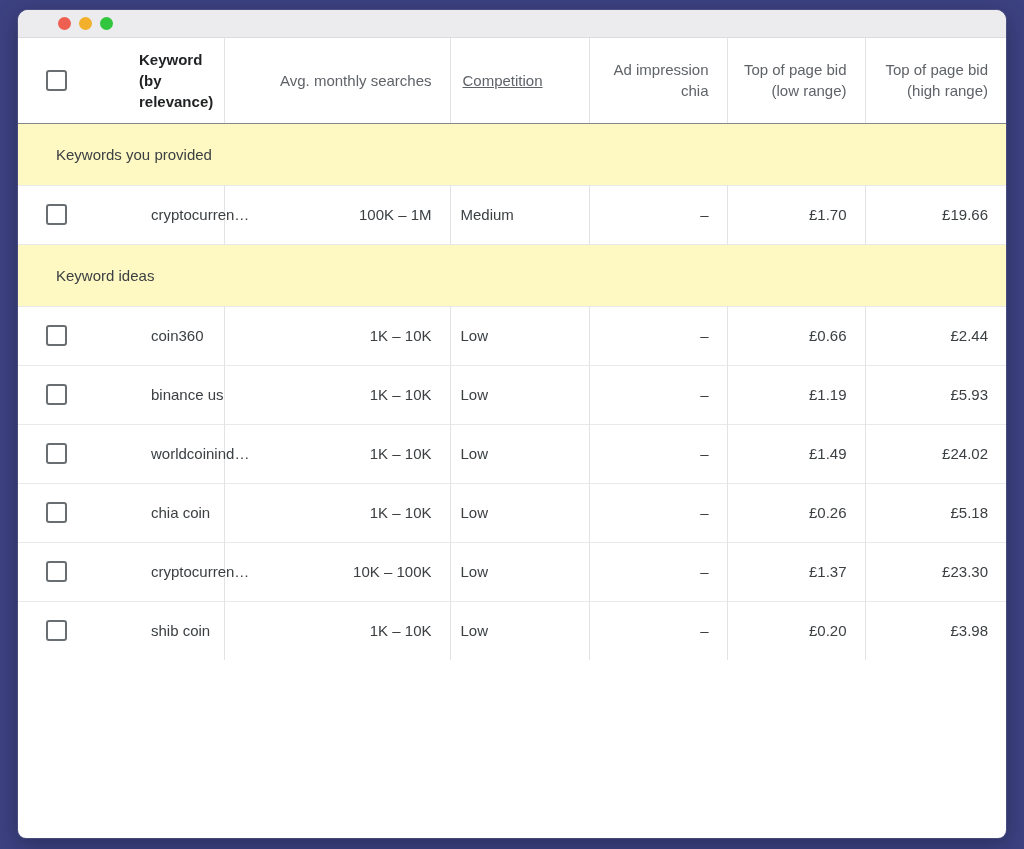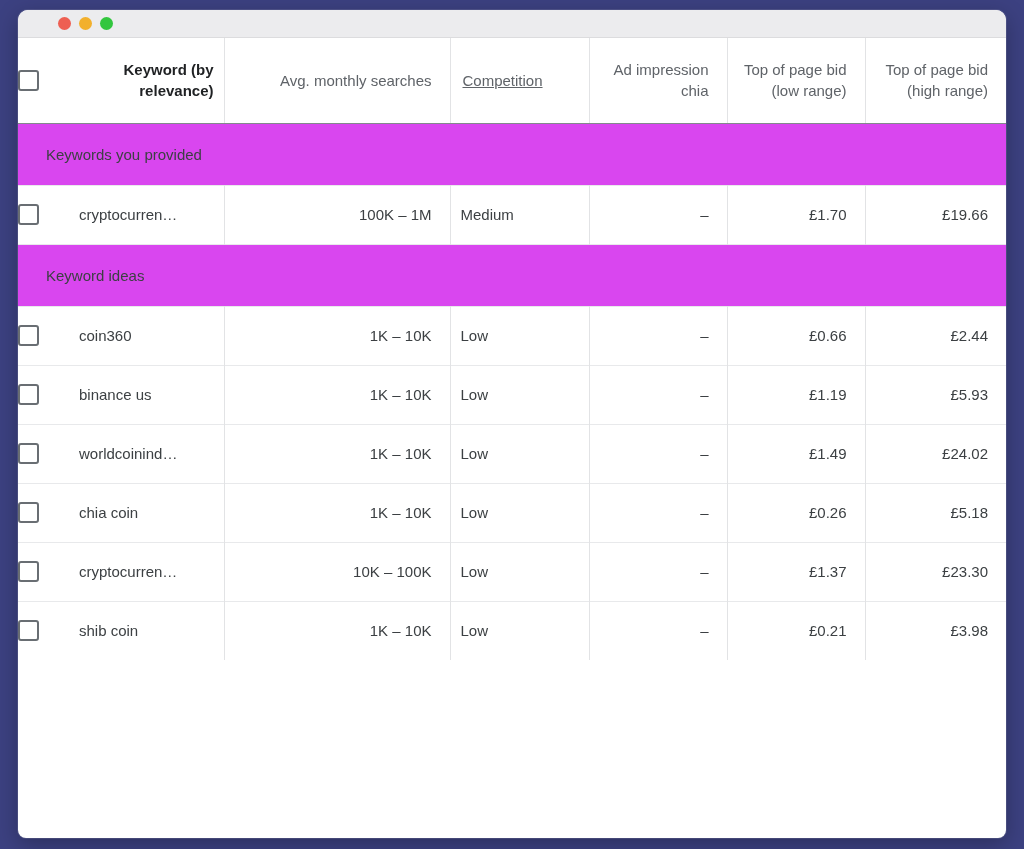--- a/index.html
+++ b/index.html
@@ -65,21 +65,23 @@
     background: #fff;
   }
   td.cell:last-child { border-right: none; }
 
   .align-right { text-align: right; padding-right: 18px; }
   .align-left  { text-align: left;  padding-left: 10px; }
 
   .kw-wrap {
     display: flex;
     align-items: center;
-    text-align: right;
+    padding-left: 28px;
+    text-align: left;
+    gap: 44px;
   }
   .checkbox {
     flex: 0 0 auto;
     width: 21px; height: 21px;
     border: 2px solid #696e73;
     border-radius: 3px;
     background: #fff;
     cursor: pointer;
   }
   .kw-head {
@@ -91,23 +93,23 @@
     padding-right: 10px;
   }
   .kw-label {
     margin-left: 40px;
     color: #3c4043;
     font-size: 15px;
     white-space: nowrap;
   }
   tr.section-row td {
     height: 62px;
-    background: #d946ef;
+    background: #fef9c3;
     border-top: 1px solid #e8e9eb;
-    padding-left: 28px;
+    padding-left: 38px;
     font-size: 15px;
     color: #3c4043;
   }
   thead th.align-right { padding-right: 18px; padding-left: 10px; }
   thead th.col-competition { text-align: left; padding-left: 12px; text-decoration: underline; }
 </style>
 </head>
 <body>
 
 <div class="window">
@@ -231,18 +233,18 @@
         <tr class="data-row">
           <td class="cell">
             <div class="kw-wrap">
               <span class="checkbox"></span>
               <span class="kw-label">shib coin</span>
             </div>
           </td>
           <td class="cell align-right">1K – 10K</td>
           <td class="cell align-left">Low</td>
           <td class="cell align-right">–</td>
-          <td class="cell align-right">£0.21</td>
+          <td class="cell align-right">£0.20</td>
           <td class="cell align-right">£3.98</td>
         </tr>
       </tbody>
   </table>
 </div>
 
 </body></html>

